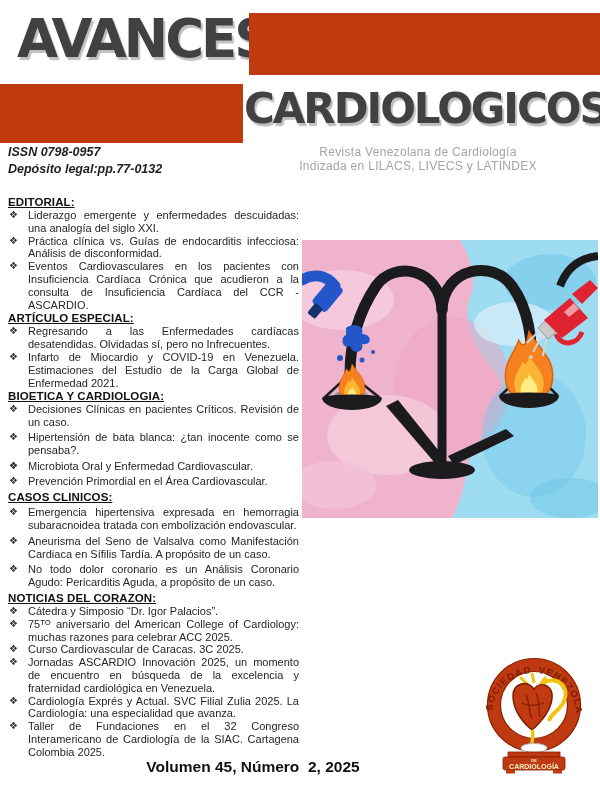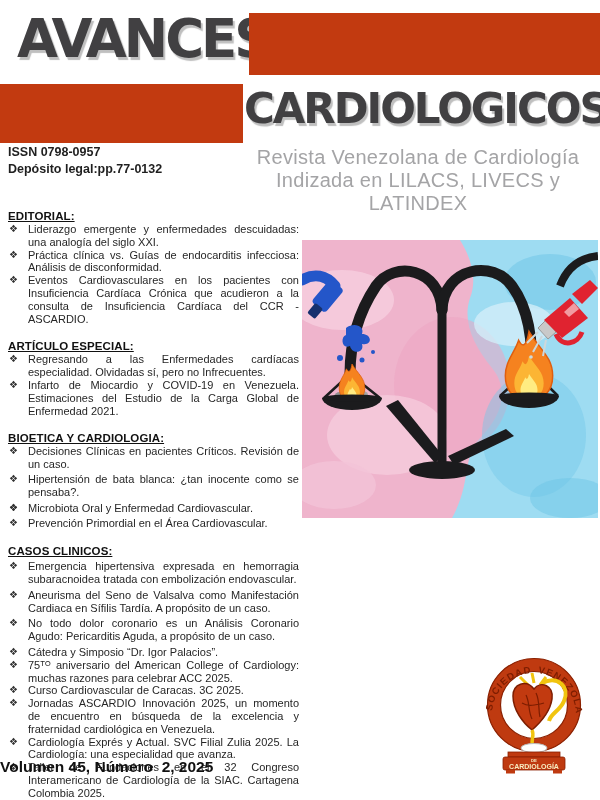--- a/index.html
+++ b/index.html
@@ -8,39 +8,39 @@
 
   
   .title{position:absolute;font-family:"DejaVu Sans",sans-serif;font-weight:800;
          color:#414042;line-height:1;text-shadow:2px 3px 1px #bfbfbf;white-space:nowrap;}
   .title-avances{left:17px;top:12px;font-size:53px;letter-spacing:-3px;}
   .title-cardio{left:244px;top:88px;font-size:42px;letter-spacing:-2px;}
   .block{position:absolute;background:#c23a10;}
   .block-top-right{left:249px;top:13px;width:351px;height:62px;}
   .block-mid-left{left:0;top:84px;width:243px;height:59px;}
   .issn-block{position:absolute;left:8px;top:144px;font-size:12.5px;font-weight:600;
-              color:#1f1f1f;line-height:1.35;}
+              color:#1f1f1f;line-height:1.35;font-style:italic;}
   .subtitle{position:absolute;left:240px;top:146px;width:356px;text-align:center;
-            color:#a4a4a6;font-size:20px;letter-spacing:.3px;line-height:1.15;font-weight:500;}
+            color:#a4a4a6;font-size:12px;letter-spacing:.3px;line-height:1.15;font-weight:500;}
 
   
   .toc{position:absolute;left:8px;top:195px;width:291px;}
   .toc-heading{font-size:11.5px;font-weight:bold;text-decoration:underline;
-               color:#111;letter-spacing:.1px;line-height:13px;margin-top:15px;}
+               color:#111;letter-spacing:.1px;line-height:13px;margin-top:1px;}
   .toc-item{position:relative;padding-left:20px;text-align:justify;
             font-size:11px;line-height:12.8px;color:#262626;}
   .toc-item .bullet{position:absolute;left:1px;top:0;font-size:10px;color:#333;}
   .toc-section.spaced .toc-item{margin-top:2px;margin-bottom:3px;}
 
   
   .illustration{position:absolute;left:302px;top:240px;width:296px;height:278px;}
   .svc-logo{position:absolute;left:477px;top:653px;width:114px;height:124px;}
 
   
-  .footer{position:absolute;left:0;top:758px;width:506px;
+  .footer{position:absolute;left:0;top:758px;width:506px;text-align:center;
           font-size:15.5px;font-weight:bold;color:#111;white-space:pre;}
 </style>
 </head>
 <body>
 
 <div class="page">
 
   <div class="title title-avances">AVANCES</div>
   <div class="block block-top-right"></div>
   <div class="block block-mid-left"></div>
@@ -60,40 +60,41 @@
       <div class="toc-section">
         <div class="toc-heading">EDITORIAL:</div>
         <div class="toc-item"><span class="bullet">❖</span><span>Liderazgo emergente y enfermedades descuidadas: una analogía del siglo XXI.</span></div>
       </div>
       <div class="toc-section">
         <div class="toc-item"><span class="bullet">❖</span><span>Práctica clínica vs. Guías de endocarditis infecciosa: Análisis de disconformidad.</span></div>
         <div class="toc-item"><span class="bullet">❖</span><span>Eventos Cardiovasculares en los pacientes con Insuficiencia Cardíaca Crónica que acudieron a la consulta de Insuficiencia Cardíaca del CCR - ASCARDIO.</span></div>
       </div>
       <div class="toc-section">
         <div class="toc-heading">ARTÍCULO ESPECIAL:</div>
-        <div class="toc-item"><span class="bullet">❖</span><span>Regresando a las Enfermedades cardíacas especialidad. Olvidadas sí, pero no Infrecuentes.</span></div>
+        <div class="toc-item"><span class="bullet">❖</span><span>Regresando a las Enfermedades cardíacas desatendidas. Olvidadas sí, pero no Infrecuentes.</span></div>
         <div class="toc-item"><span class="bullet">❖</span><span>Infarto de Miocardio y COVID-19 en Venezuela. Estimaciones del Estudio de la Carga Global de Enfermedad 2021.</span></div>
       </div>
       <div class="toc-section">
         <div class="toc-heading">BIOETICA Y CARDIOLOGIA:</div>
         <div class="toc-item"><span class="bullet">❖</span><span>Decisiones Clínicas en pacientes Críticos. Revisión de un caso.</span></div>
       </div>
       <div class="toc-section spaced">
         <div class="toc-item"><span class="bullet">❖</span><span>Hipertensión de bata blanca: ¿tan inocente como se pensaba?.</span></div>
         <div class="toc-item"><span class="bullet">❖</span></div>
         <div class="toc-item"><span class="bullet">❖</span><span>Microbiota Oral y Enfermedad Cardiovascular.</span></div>
         <div class="toc-item"><span class="bullet">❖</span><span>Prevención Primordial en el Área Cardiovascular.</span></div>
       </div>
       <div class="toc-section spaced">
         <div class="toc-heading">CASOS CLINICOS:</div>
         <div class="toc-item"><span class="bullet">❖</span><span>Emergencia hipertensiva expresada en hemorragia subaracnoidea tratada con embolización endovascular.</span></div>
         <div class="toc-item"><span class="bullet">❖</span><span>Aneurisma del Seno de Valsalva como Manifestación Cardiaca en Sífilis Tardía. A propósito de un caso.</span></div>
         <div class="toc-item"><span class="bullet">❖</span><span>No todo dolor coronario es un Análisis Coronario Agudo: Pericarditis Aguda, a propósito de un caso.</span></div>
       </div>
       <div class="toc-section">
+        <div class="toc-heading">NOTICIAS DEL CORAZON:</div>
         <div class="toc-item"><span class="bullet">❖</span><span>Cátedra y Simposio “Dr. Igor Palacios”.</span></div>
         <div class="toc-item"><span class="bullet">❖</span><span>75ᵀᴼ aniversario del American College of Cardiology: muchas razones para celebrar ACC 2025.</span></div>
         <div class="toc-item"><span class="bullet">❖</span><span>Curso Cardiovascular de Caracas. 3C 2025.</span></div>
         <div class="toc-item"><span class="bullet">❖</span><span>Jornadas ASCARDIO Innovación 2025, un momento de encuentro en búsqueda de la excelencia y fraternidad cardiológica en Venezuela.</span></div>
         <div class="toc-item"><span class="bullet">❖</span><span>Cardiología Exprés y Actual. SVC Filial Zulia 2025.  La Cardiología: una especialidad que avanza.</span></div>
         <div class="toc-item"><span class="bullet">❖</span><span>Taller de Fundaciones en el 32 Congreso Interamericano de Cardiología de la SIAC. Cartagena Colombia 2025.</span></div>
       </div>
     </div>
 
   <svg class="illustration" viewBox="0 0 296 278" xmlns="http://www.w3.org/2000/svg">

